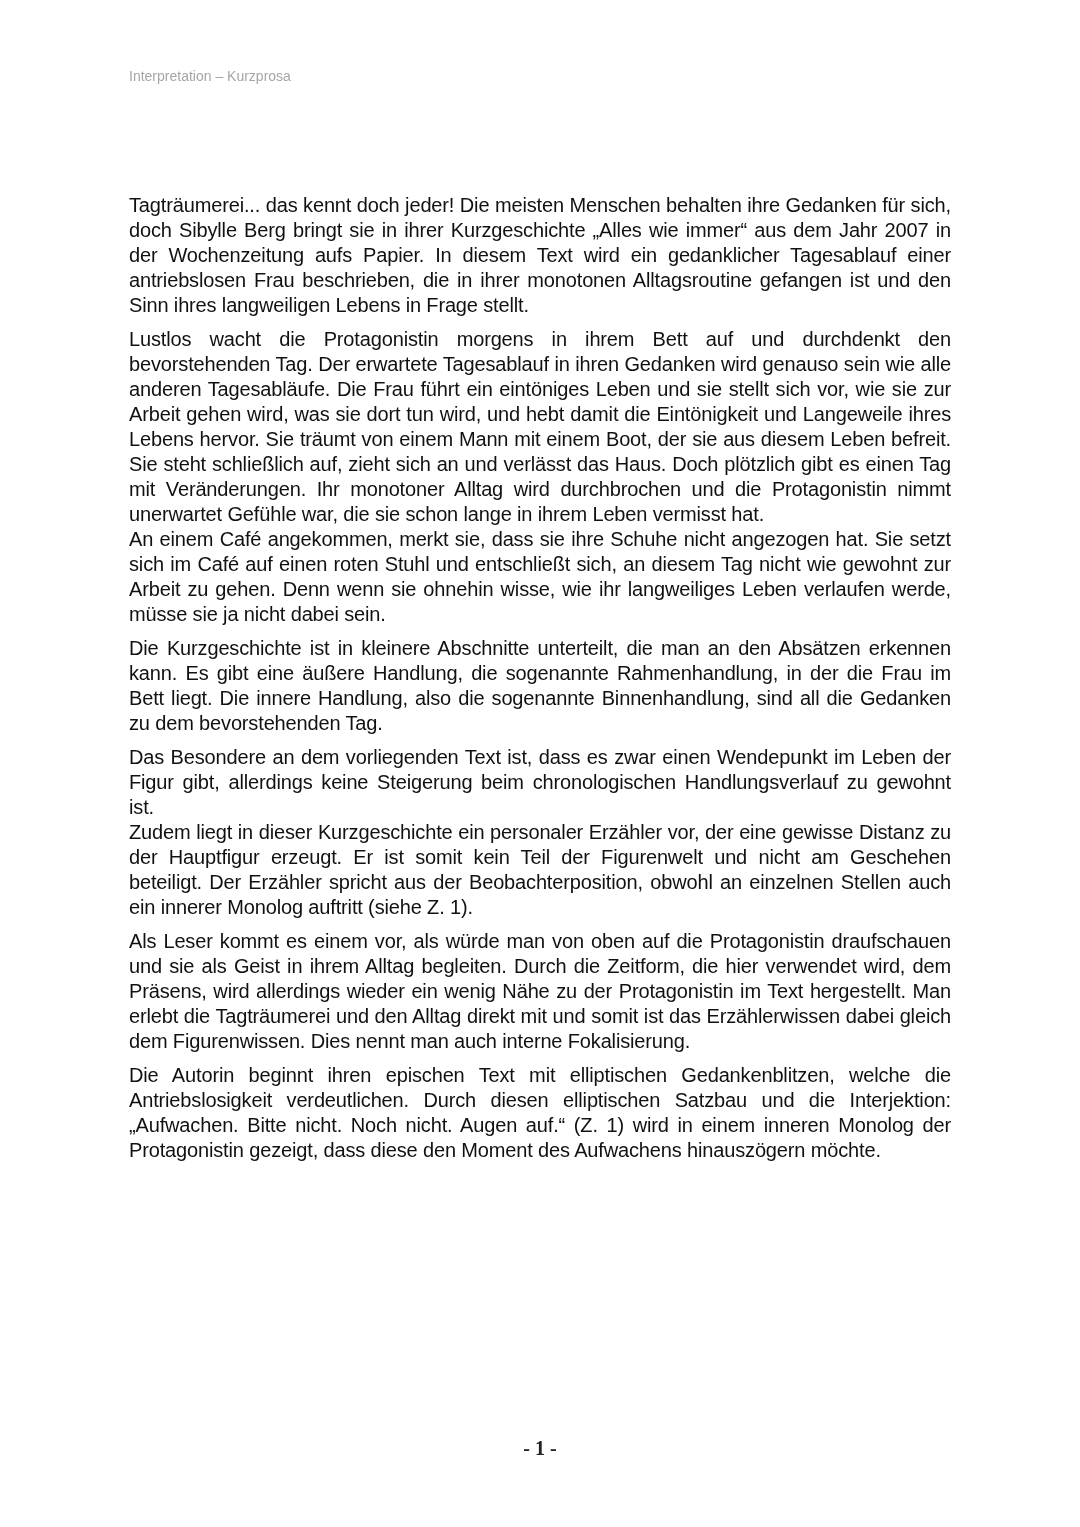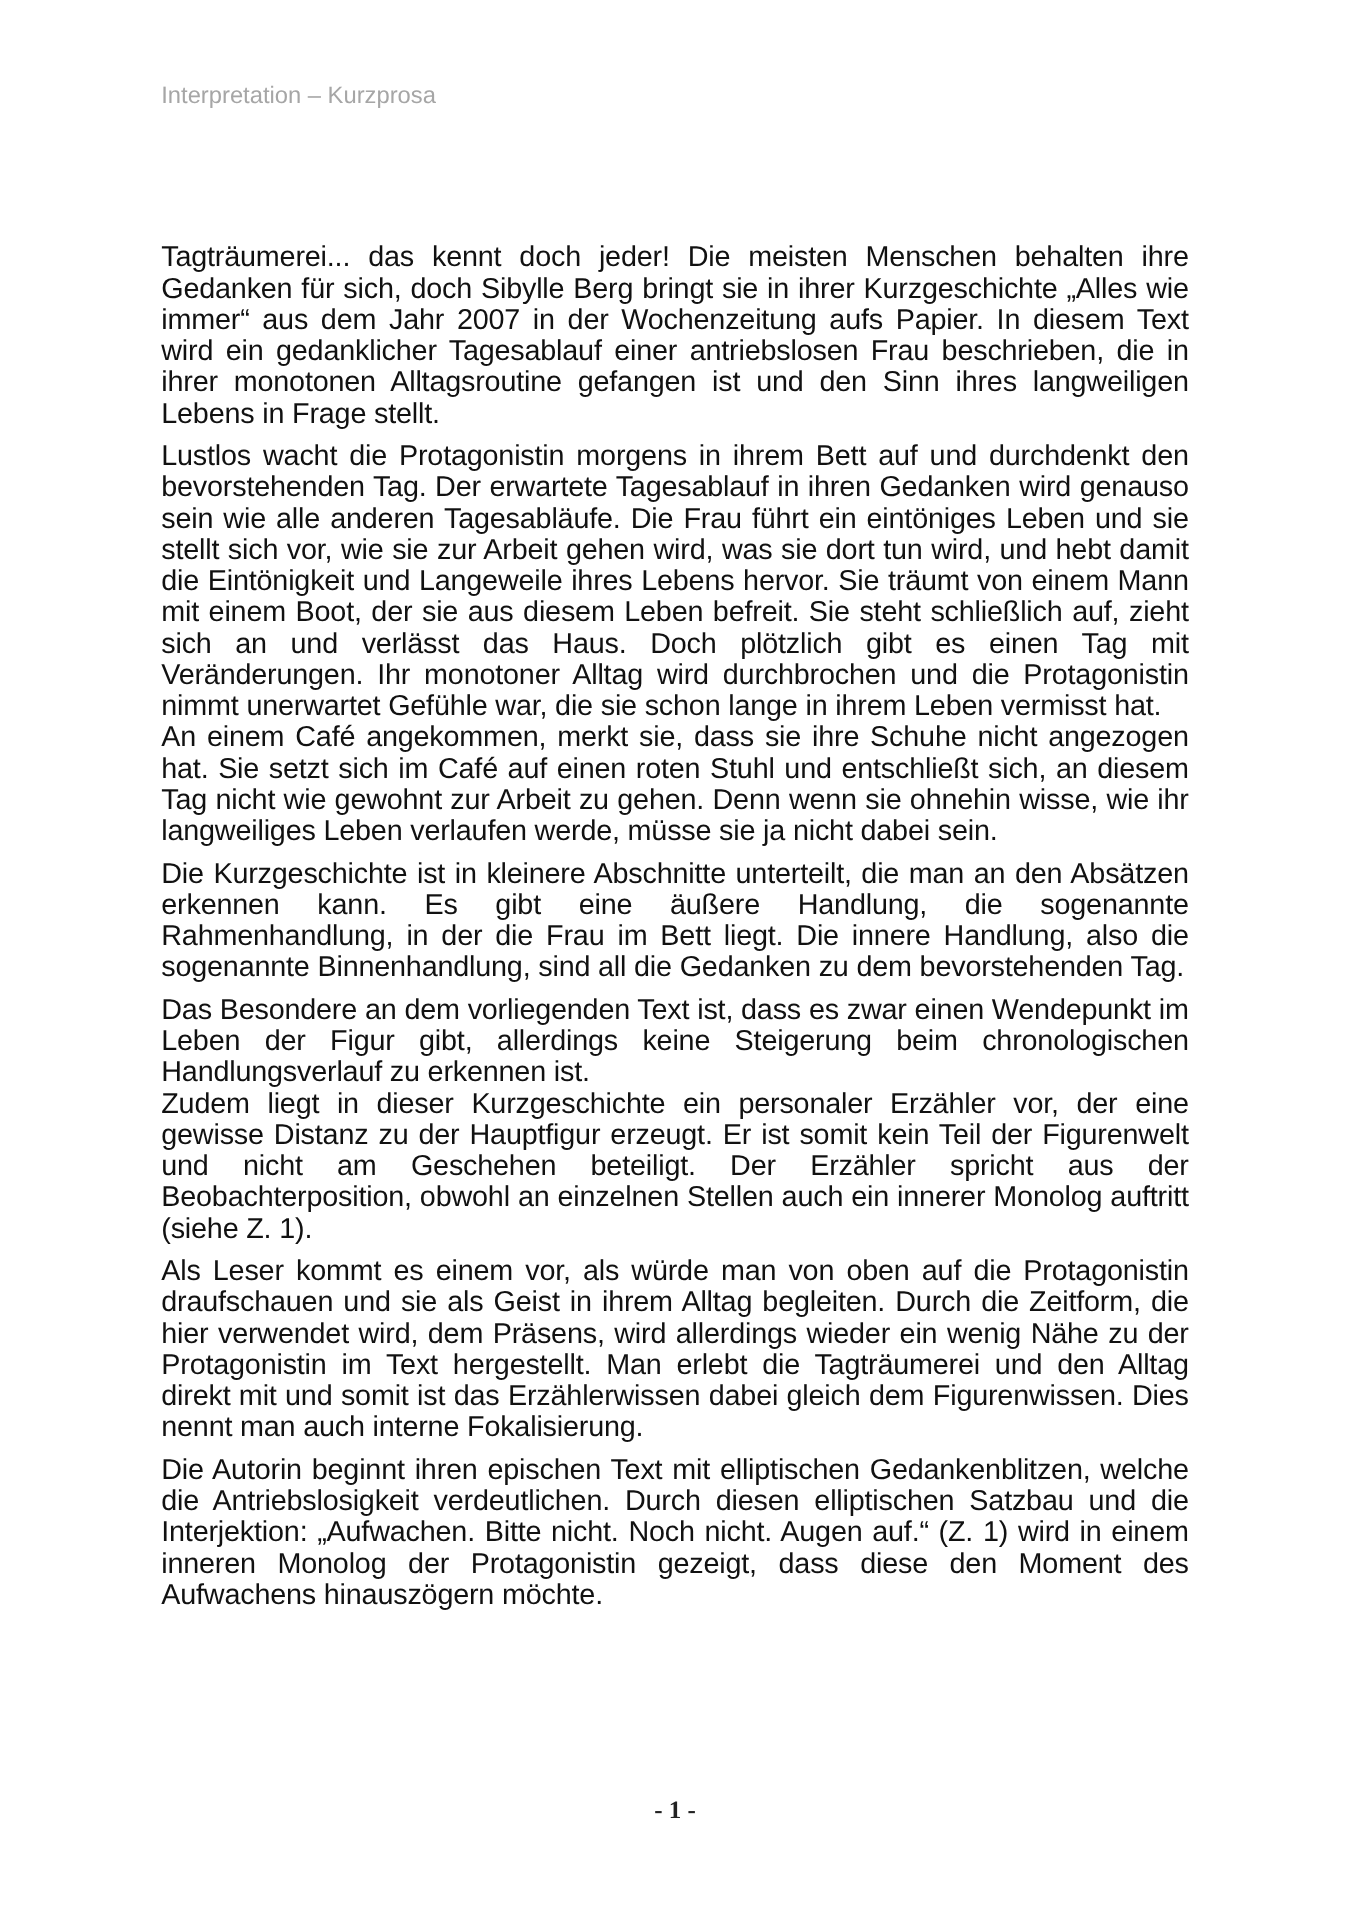--- a/index.html
+++ b/index.html
@@ -1,39 +1,39 @@
 <!DOCTYPE html>
 <html><head>
 <meta charset="utf-8">
 <style>
   html, body { margin: 0; padding: 0; background: #ffffff; }
   body { width: 1080px; height: 1527px; position: relative; overflow: hidden; }
   .page { position: absolute; left: 0; top: 0; width: 1080px; height: 1527px; background: #fff; }
-  .header { position: absolute; left: 129px; top: 64px; font-family: "Liberation Sans", sans-serif; font-size: 19px; line-height: 25px; color: #a6a6a6; }
+  .header { position: absolute; left: 129px; top: 64px; font-family: "Liberation Sans", sans-serif; font-size: 14px; line-height: 25px; color: #a6a6a6; }
   .header .line { white-space: nowrap; }
   .redact { display: inline-block; width: 112px; height: 22px; background: #000; border-radius: 8px 6px 9px 7px; vertical-align: -4px; margin-right: 10px; margin-left: -2px; }
-  .body { position: absolute; left: 129px; top: 193px; width: 822px; font-family: "Liberation Sans", sans-serif; font-size: 23px; line-height: 25px; color: #111; text-align: justify; letter-spacing: -0.15px; }
+  .body { position: absolute; left: 129px; top: 193px; width: 822px; font-family: "Liberation Sans", sans-serif; font-size: 20px; line-height: 25px; color: #111; text-align: justify; letter-spacing: -0.15px; }
   .body p { margin: 0; }
   .body p.gap { margin-top: 9px; }
   .footer { position: absolute; left: 0; width: 1080px; top: 1437px; text-align: center; font-family: "Liberation Serif", serif; font-size: 20px; font-weight: bold; color: #222; }
 </style>
 </head>
 <body>
 
 <div class="page">
 
   <div class="header">
     <div class="line">Interpretation – Kurzprosa</div>
   </div>
 
   <div class="body">
     <p>Tagträumerei... das kennt doch jeder! Die meisten Menschen behalten ihre Gedanken für sich, doch Sibylle Berg bringt sie in ihrer Kurzgeschichte „Alles wie immer“ aus dem Jahr 2007 in der Wochenzeitung aufs Papier. In diesem Text wird ein gedanklicher Tagesablauf einer antriebslosen Frau beschrieben, die in ihrer monotonen Alltagsroutine gefangen ist und den Sinn ihres langweiligen Lebens in Frage stellt.</p>
     <p class="gap">Lustlos wacht die Protagonistin morgens in ihrem Bett auf und durchdenkt den bevorstehenden Tag. Der erwartete Tagesablauf in ihren Gedanken wird genauso sein wie alle anderen Tagesabläufe. Die Frau führt ein eintöniges Leben und sie stellt sich vor, wie sie zur Arbeit gehen wird, was sie dort tun wird, und hebt damit die Eintönigkeit und Langeweile ihres Lebens hervor. Sie träumt von einem Mann mit einem Boot, der sie aus diesem Leben befreit. Sie steht schließlich auf, zieht sich an und verlässt das Haus. Doch plötzlich gibt es einen Tag mit Veränderungen. Ihr monotoner Alltag wird durchbrochen und die Protagonistin nimmt unerwartet Gefühle war, die sie schon lange in ihrem Leben vermisst hat.</p>
     <p>An einem Café angekommen, merkt sie, dass sie ihre Schuhe nicht angezogen hat. Sie setzt sich im Café auf einen roten Stuhl und entschließt sich, an diesem Tag nicht wie gewohnt zur Arbeit zu gehen. Denn wenn sie ohnehin wisse, wie ihr langweiliges Leben verlaufen werde, müsse sie ja nicht dabei sein.</p>
     <p class="gap">Die Kurzgeschichte ist in kleinere Abschnitte unterteilt, die man an den Absätzen erkennen kann. Es gibt eine äußere Handlung, die sogenannte Rahmenhandlung, in der die Frau im Bett liegt. Die innere Handlung, also die sogenannte Binnenhandlung, sind all die Gedanken zu dem bevorstehenden Tag.</p>
-    <p class="gap">Das Besondere an dem vorliegenden Text ist, dass es zwar einen Wendepunkt im Leben der Figur gibt, allerdings keine Steigerung beim chronologischen Handlungsverlauf zu erkennen ist.</p>
+    <p class="gap">Das Besondere an dem vorliegenden Text ist, dass es zwar einen Wendepunkt im Leben der Figur gibt, allerdings keine Steigerung beim chronologischen Handlungsverlauf zu gewohnt ist.</p>
     <p>Zudem liegt in dieser Kurzgeschichte ein personaler Erzähler vor, der eine gewisse Distanz zu der Hauptfigur erzeugt. Er ist somit kein Teil der Figurenwelt und nicht am Geschehen beteiligt. Der Erzähler spricht aus der Beobachterposition, obwohl an einzelnen Stellen auch ein innerer Monolog auftritt (siehe Z. 1).</p>
     <p class="gap">Als Leser kommt es einem vor, als würde man von oben auf die Protagonistin draufschauen und sie als Geist in ihrem Alltag begleiten. Durch die Zeitform, die hier verwendet wird, dem Präsens, wird allerdings wieder ein wenig Nähe zu der Protagonistin im Text hergestellt. Man erlebt die Tagträumerei und den Alltag direkt mit und somit ist das Erzählerwissen dabei gleich dem Figurenwissen. Dies nennt man auch interne Fokalisierung.</p>
     <p class="gap">Die Autorin beginnt ihren epischen Text mit elliptischen Gedankenblitzen, welche die Antriebslosigkeit verdeutlichen. Durch diesen elliptischen Satzbau und die Interjektion: „Aufwachen. Bitte nicht. Noch nicht. Augen auf.“ (Z. 1) wird in einem inneren Monolog der Protagonistin gezeigt, dass diese den Moment des Aufwachens hinauszögern möchte.</p>
   </div>
 
   <div class="footer">- 1 -</div>
 </div>
 
 </body></html>

